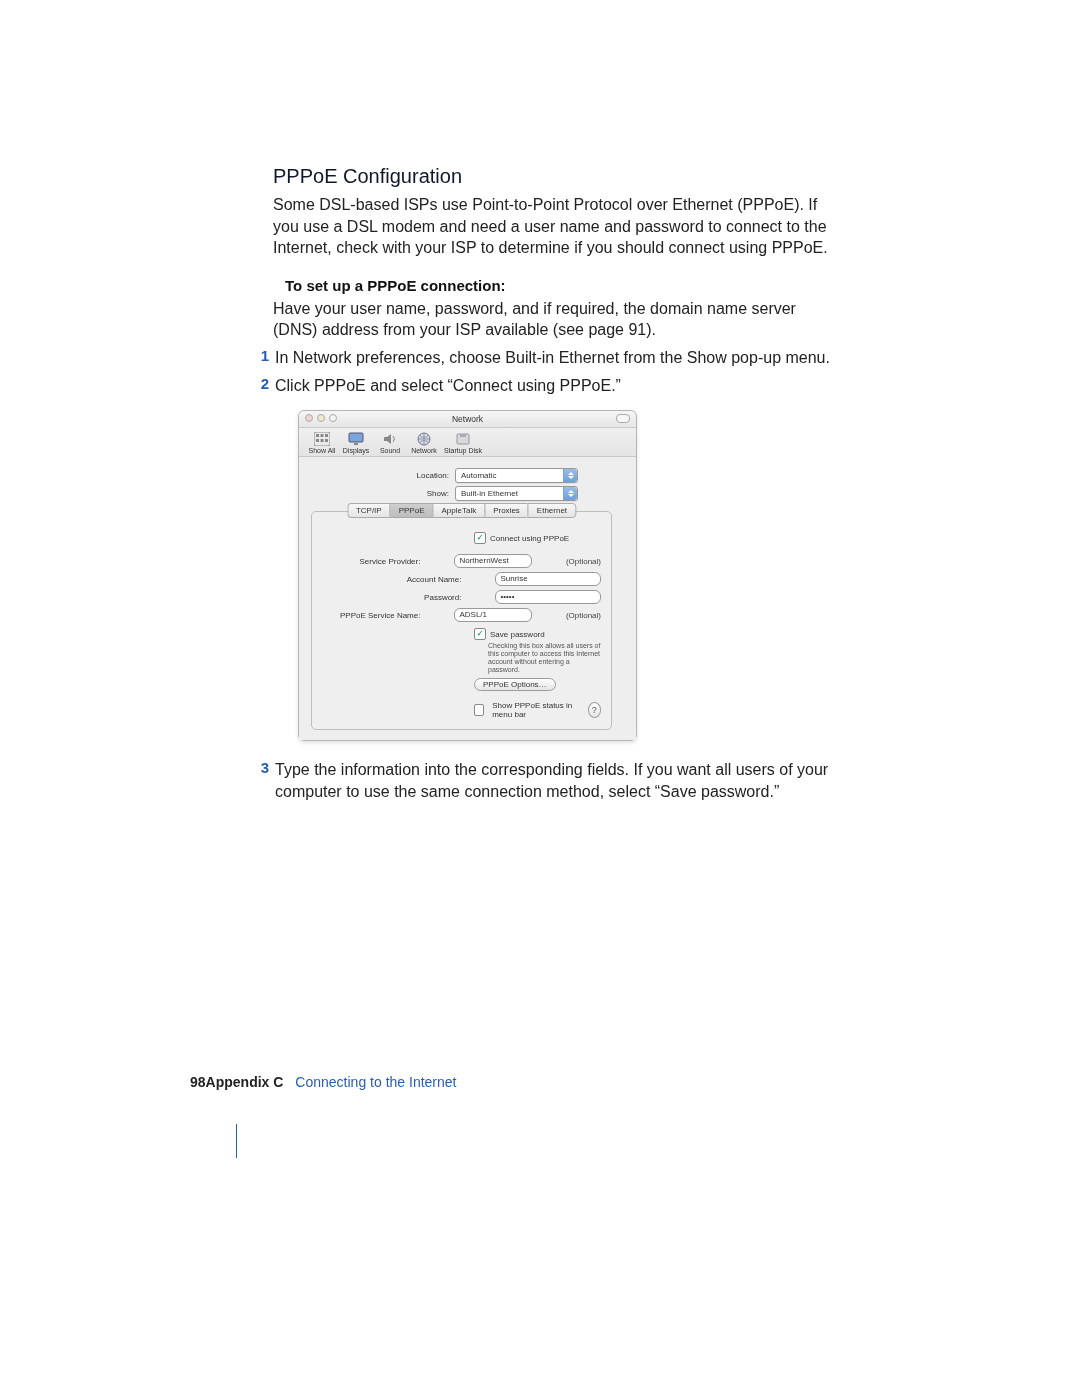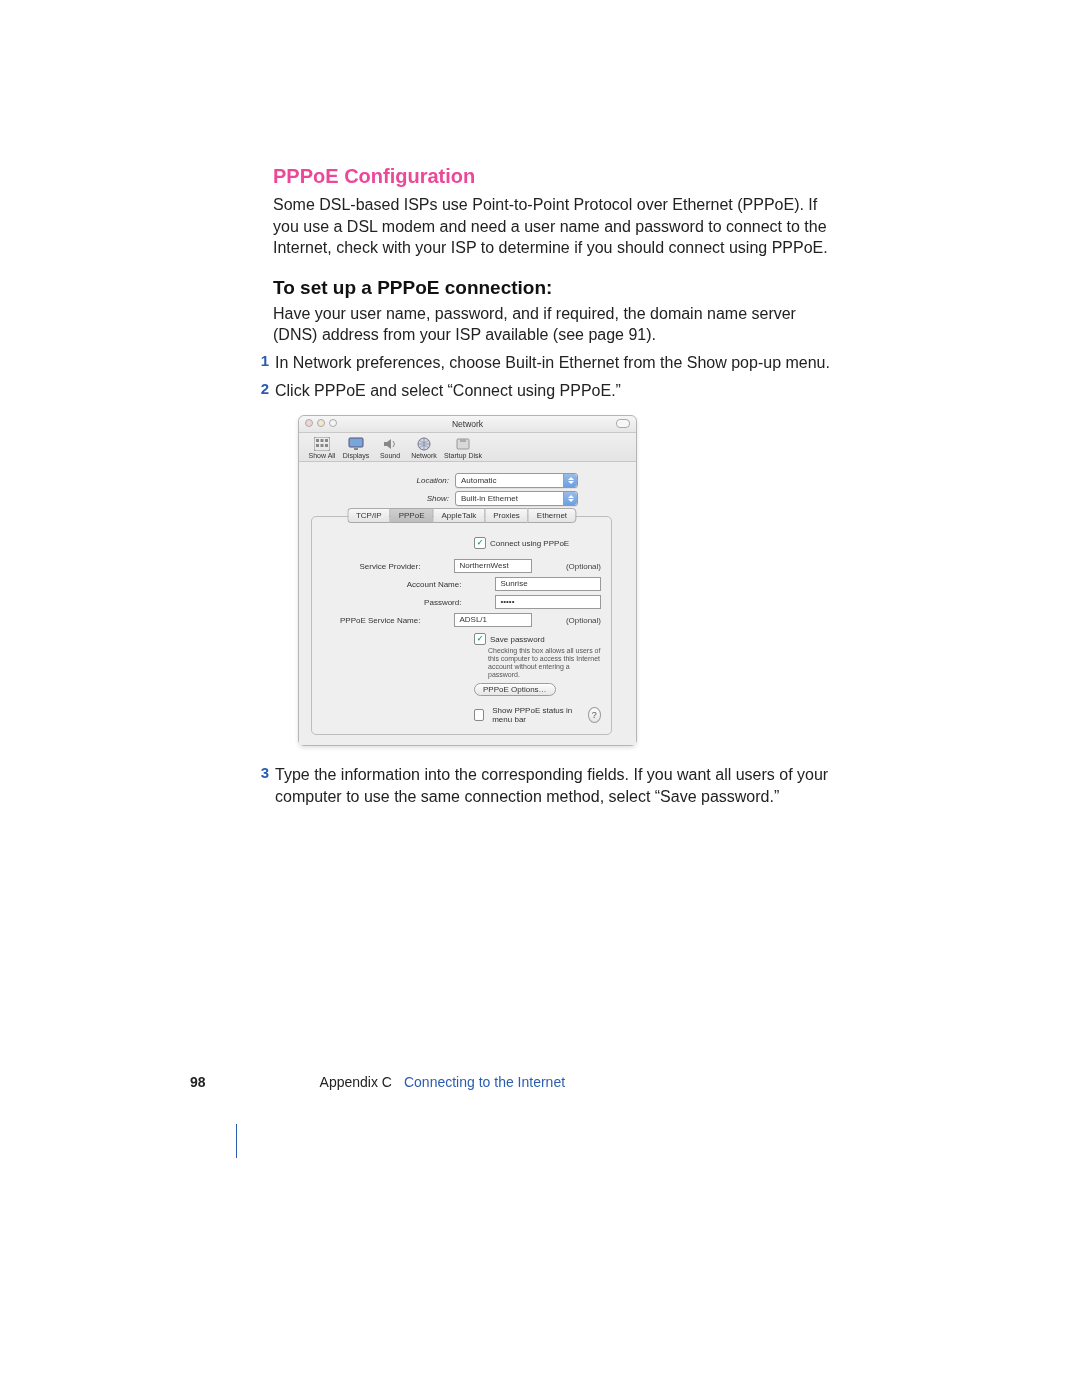--- a/index.html
+++ b/index.html
@@ -18,32 +18,32 @@
   }
   .content {
     position: absolute;
     left: 273px;
     top: 165px;
     width: 562px;
   }
   h2.section-title {
     margin: 0 0 6px 0;
     font-size: 20px;
-    font-weight: 700;
-    color: #ec4899;
+    font-weight: 400;
+    color: #0f172a;
   }
   p.body {
     margin: 0 0 14px 0;
     font-size: 16px;
     line-height: 1.35;
     color: #222;
   }
   p.sub-head {
-    margin: 18px 0 4px 0;
-    font-size: 19px;
+    margin: 18px 0 4px 12px;
+    font-size: 15px;
     font-weight: 700;
     color: #111;
   }
   .steps {
     margin-top: 6px;
   }
   .step {
     position: relative;
     padding-left: 0;
     margin-left: -22px;
@@ -139,21 +139,20 @@
     display: flex;
     align-items: center;
     margin: 3px 0;
   }
   .row .lbl {
     width: 150px;
     text-align: right;
     padding-right: 6px;
     font-size: 8px;
     color:#333;
-    font-style:italic;
   }
   .popup {
     position: relative;
     width: 102px;
     height: 13px;
     line-height: 13px;
     padding: 0 14px 0 5px;
     background: #fff;
     border: 1px solid #999;
     border-radius: 3px;
@@ -212,21 +211,21 @@
   }
   .field-row {
     display:flex; align-items:center; margin:4px 0;gap:28px;
   }
   .field-row .lbl2 {
     width:146px; text-align:right; padding-right:6px; font-size:8px; color:#333;
   }
   .tf {
     width:100px; height:12px; line-height:12px; padding:0 4px;
     background:#fff; border:1px solid #999; font-size:8px;
-    border-radius:0;
+    border-radius:6px;
   }
   .opt-note { margin-left:6px; font-size:8px; color:#444; }
   .savepw-block { margin:6px 0 4px 152px; }
   .savepw-block .chk-line { display:flex; align-items:center; font-size:8px; }
   .savepw-block .hint { font-size:7px; color:#555; margin:2px 0 4px 14px; max-width:160px; line-height:1.15; }
   .btn {
     display:inline-block; padding:1px 8px; font-size:8px;
     background:linear-gradient(#fdfdfd,#e6e6e6);
     border:1px solid #9c9c9c; border-radius:9px;
     box-shadow: inset 0 1px 0 #fff;
@@ -255,21 +254,21 @@
   .page-footer {
     position: absolute;
     left: 190px;
     top: 1074px;
     width: 650px;
     display: flex;
     align-items: center;
     font-size: 14px;
   }
   .page-footer .pnum { font-weight: 700; color:#222; }
-  .page-footer .appx { margin-left: 114px; font-weight:400; color:#222; }
+  .page-footer .appx { font-weight:700; color:#222; }
   .page-footer .appt { margin-left: 12px; color:#2a5db0; }
   .vline {
     position:absolute; left:236px; top:1124px; width:1px; height:34px; background:#2a5db0;
   }
 </style>
 </head>
 <body>
 
 <div class="page">
   <div class="content">

